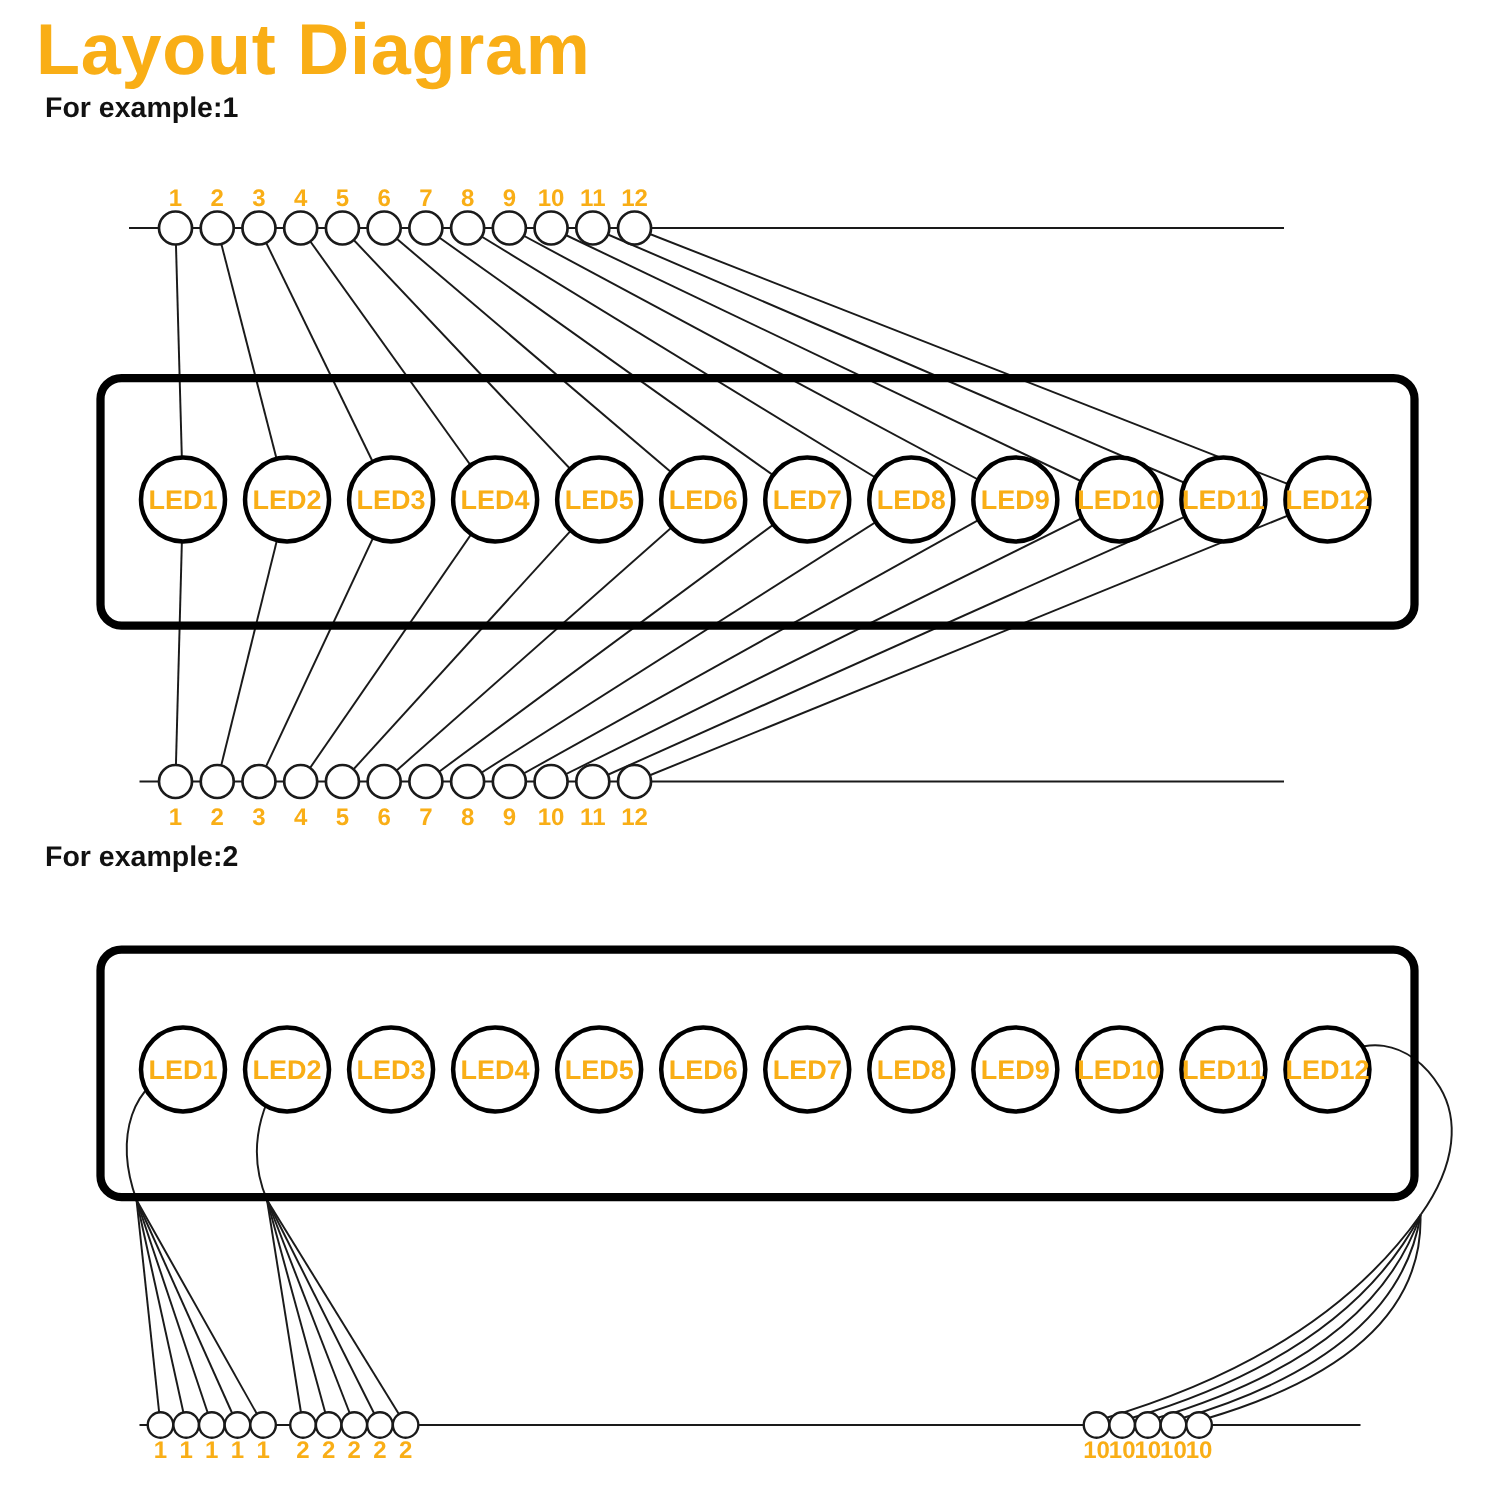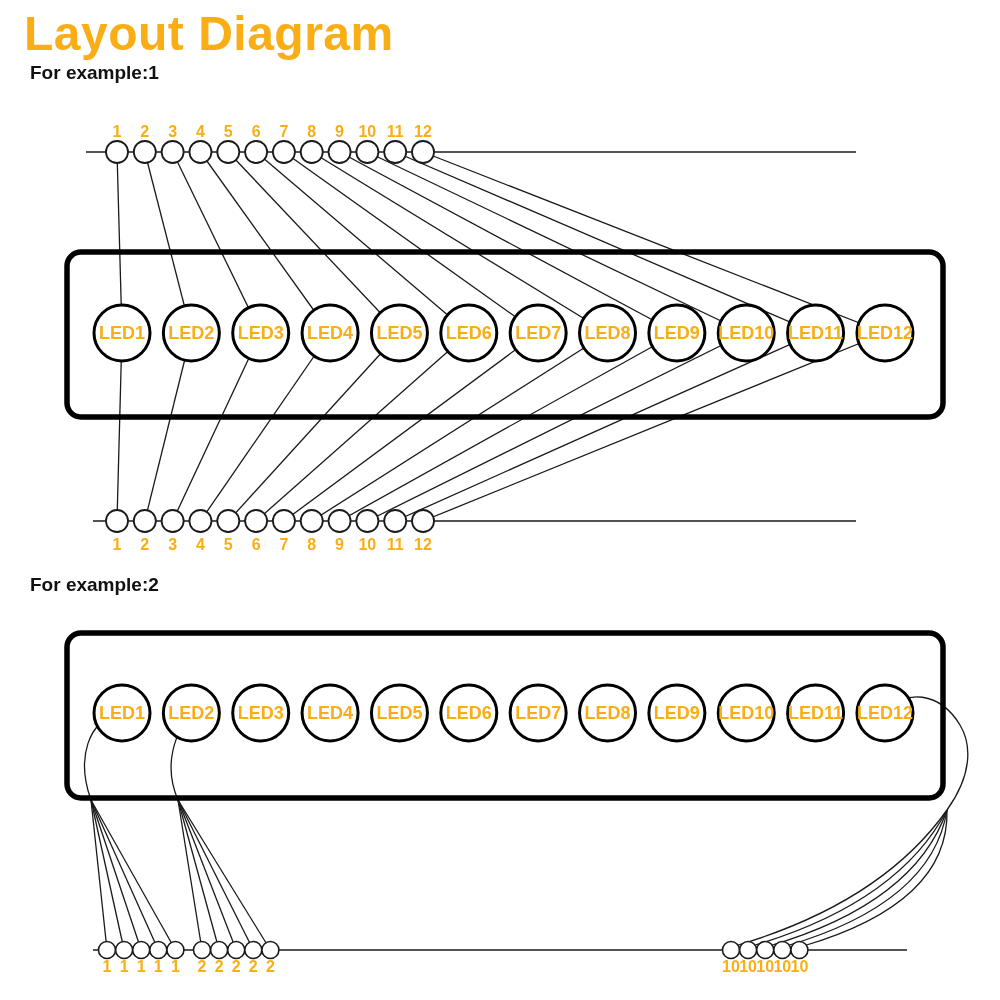--- a/index.html
+++ b/index.html
@@ -12,21 +12,21 @@
   }
   .page-title{
     position:absolute;left:24px;top:6px;margin:0;
     font-size:48px;font-weight:bold;letter-spacing:0.5px;
   }
   .section-label{
     position:absolute;left:30px;
     font-size:19px;font-weight:bold;color:#111;
   }
   .section-label.ex1{top:62px;}
-  .section-label.ex2{top:574px;}
+  .section-label.ex2{top:561px;}
   svg.diagram{position:absolute;left:0;top:0;}
 </style>
 </head>
 <body>
 
 <div class="stage">
   <h1 class="page-title" style="color: rgb(249, 174, 22);">Layout Diagram</h1>
   <div class="section-label ex1">For example:1</div>
   <div class="section-label ex2">For example:2</div>
   <svg id="diagram" class="diagram" width="1000" height="1000" viewBox="0 0 1000 1000">

